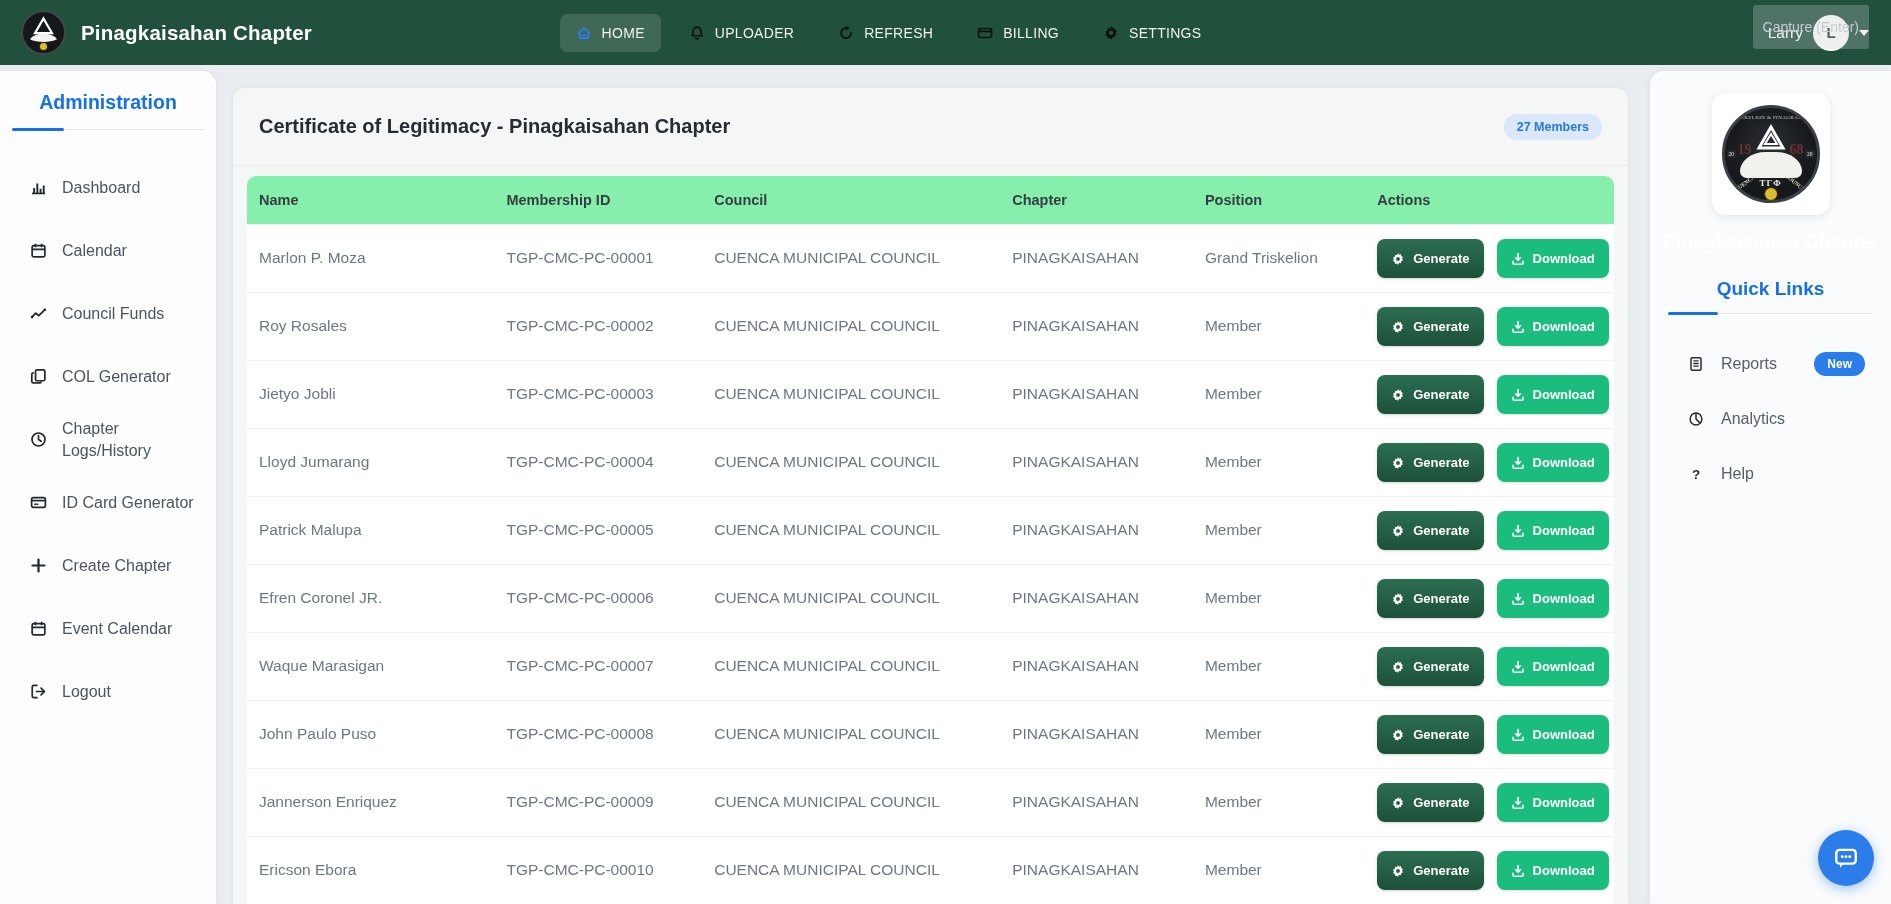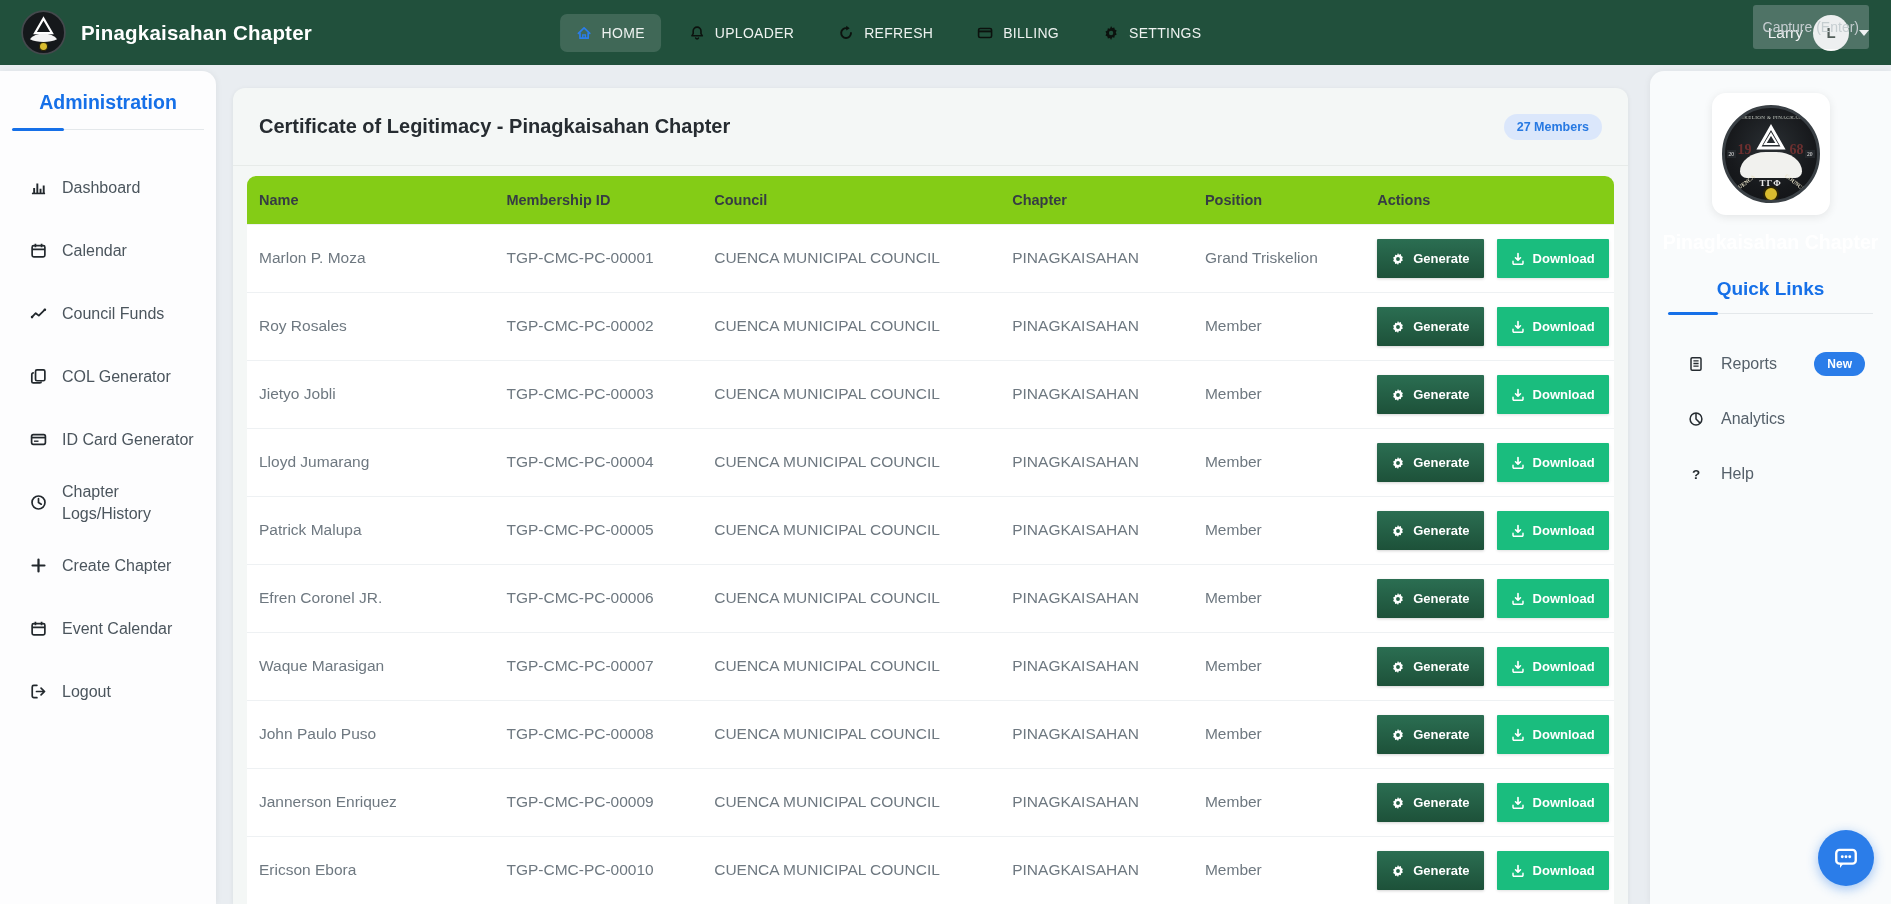--- a/index.html
+++ b/index.html
@@ -41,26 +41,26 @@
 
   
   .main { flex:1; padding:23px 22px 0 17px; min-width:0; }
   .card { background:#f4f7f6; border-radius:12px 12px 0 0; box-shadow:0 1px 5px rgba(20,40,30,.07); height:100%; }
   .card-header { display:flex; align-items:center; justify-content:space-between; height:78px; padding:0 26px; border-bottom:1px solid #e7ebe9; }
   .card-title { font-size:20px; font-weight:600; color:#262c31; }
   .members-badge { background:#dbe7fb; color:#2779e2; font-size:12.5px; font-weight:bold; padding:6px 13px; border-radius:999px; }
   .table-wrap { margin:10px 14px 0; background:#fff; border-radius:9px 9px 0 0; overflow:hidden; }
   table { width:100%; border-collapse:collapse; table-layout:fixed; }
   col.c-name{width:18.1%} col.c-mid{width:15.2%} col.c-council{width:21.8%} col.c-chapter{width:14.1%} col.c-pos{width:12.6%} col.c-act{width:18.2%}
-  thead tr { background:#84cc16; }
+  thead tr { background:#86efac; }
   th { text-align:left; font-size:14.5px; font-weight:bold; color:#363d43; height:48px; padding:0 12px; }
   td { height:68px; padding:0 12px; font-size:15.5px; color:#6e7880; border-top:1px solid #eef1f3; overflow:hidden; white-space:nowrap; }
   .td-actions { display:flex; align-items:center; gap:13px; height:68px; border-top:none; }
   tbody tr td:last-child { border-top:1px solid #eef1f3; }
-  .btn { display:inline-flex; align-items:center; gap:8px; border:none; color:#fff; font-weight:bold; font-size:13px; padding:0 14px; height:39px; border-radius:1px; font-family:inherit; cursor:pointer; }
+  .btn { display:inline-flex; align-items:center; gap:8px; border:none; color:#fff; font-weight:bold; font-size:13px; padding:0 14px; height:39px; border-radius:8px; font-family:inherit; cursor:pointer; }
   .btn-generate { background:linear-gradient(180deg,#2b6e52,#1d5139); box-shadow:0 1px 3px rgba(0,0,0,.18); }
   .btn-download { background:#1abd7e; box-shadow:0 1px 3px rgba(0,0,0,.12); }
   .btn-icon { width:14px; height:14px; color:#fff; }
 
   
   .rightbar { width:241px; background:#f9fbfc; margin-top:6px; border-top-left-radius:14px; box-shadow:-1px 0 6px rgba(0,0,0,.05); flex-shrink:0; display:flex; flex-direction:column; align-items:center; }
   .logo-card { width:118px; height:122px; margin-top:22px; background:#fff; border-radius:14px; box-shadow:0 2px 10px rgba(0,0,0,.09); display:flex; align-items:center; justify-content:center;font-family:Liberation Serif, serif; }
   .emblem { position:relative; width:98px; height:98px; border-radius:50%; background:radial-gradient(circle at 50% 42%, #2a2f33 0%, #17191c 60%, #101214 100%); border:3px solid #3a4045; overflow:hidden; }
   .emblem-arc-top { position:absolute; top:7px; left:8%; width:84%; text-align:center; font-size:5px; color:#cdd2c9; letter-spacing:.4px; white-space:nowrap; overflow:hidden; }
   .em-year { position:absolute; top:34px; font-size:14px; font-weight:bold; color:#6c2f2f; }
@@ -211,36 +211,36 @@
                 <rect x="5.2" y="1.8" width="8.8" height="10.2" rx="1.4" fill="none" stroke="currentColor" stroke-width="1.6"></rect>
                 <path d="M3.6 4.6h-.5A1.4 1.4 0 0 0 1.7 6v6.6A1.4 1.4 0 0 0 3.1 14h6.1a1.4 1.4 0 0 0 1.4-1.4" fill="none" stroke="currentColor" stroke-width="1.6"></path>
               </svg>
             </span>
             <span class="side-label">COL Generator</span>
           </li>
 
           <li class="side-item">
             <span class="icon side-icon">
               <svg viewBox="0 0 16 16">
+                <circle cx="8" cy="8" r="6.1" fill="none" stroke="currentColor" stroke-width="1.6"></circle>
+                <path d="M8 4.4V8l2.6 1.6" fill="none" stroke="currentColor" stroke-width="1.6" stroke-linecap="round"></path>
+              </svg>
+            </span>
+            <span class="side-label">Chapter Logs/History</span>
+          </li>
+
+          <li class="side-item">
+            <span class="icon side-icon">
+              <svg viewBox="0 0 16 16">
                 <rect x="1.5" y="3.5" width="13" height="9" rx="1.6" fill="none" stroke="currentColor" stroke-width="1.6"></rect>
                 <line x1="1.5" y1="6.2" x2="14.5" y2="6.2" stroke="currentColor" stroke-width="1.6"></line>
                 <line x1="3.8" y1="9.6" x2="8" y2="9.6" stroke="currentColor" stroke-width="1.3"></line>
               </svg>
             </span>
             <span class="side-label">ID Card Generator</span>
-          </li>
-
-          <li class="side-item">
-            <span class="icon side-icon">
-              <svg viewBox="0 0 16 16">
-                <circle cx="8" cy="8" r="6.1" fill="none" stroke="currentColor" stroke-width="1.6"></circle>
-                <path d="M8 4.4V8l2.6 1.6" fill="none" stroke="currentColor" stroke-width="1.6" stroke-linecap="round"></path>
-              </svg>
-            </span>
-            <span class="side-label">Chapter Logs/History</span>
           </li>
 
           <li class="side-item">
             <span class="icon side-icon">
               <svg viewBox="0 0 16 16">
                 <path d="M8 2.4v11.2M2.4 8h11.2" stroke="currentColor" stroke-width="2.1" stroke-linecap="round"></path>
               </svg>
             </span>
             <span class="side-label">Create Chapter</span>
           </li>

